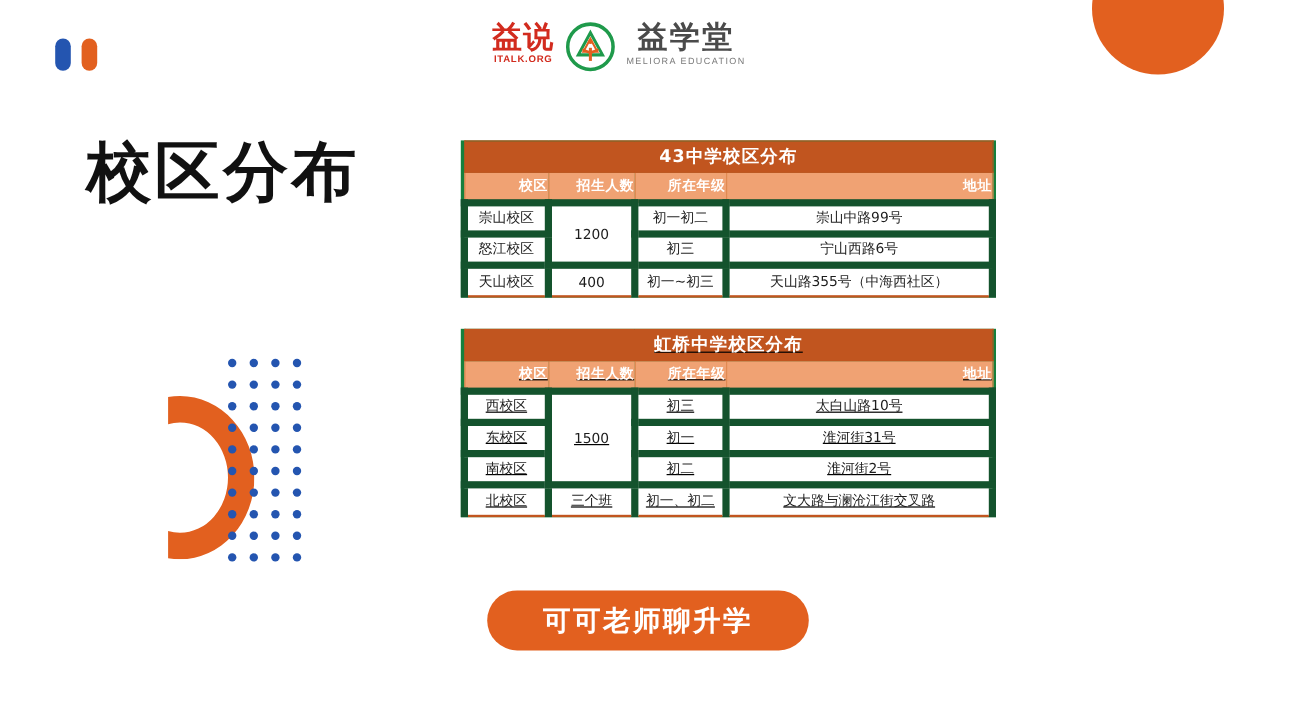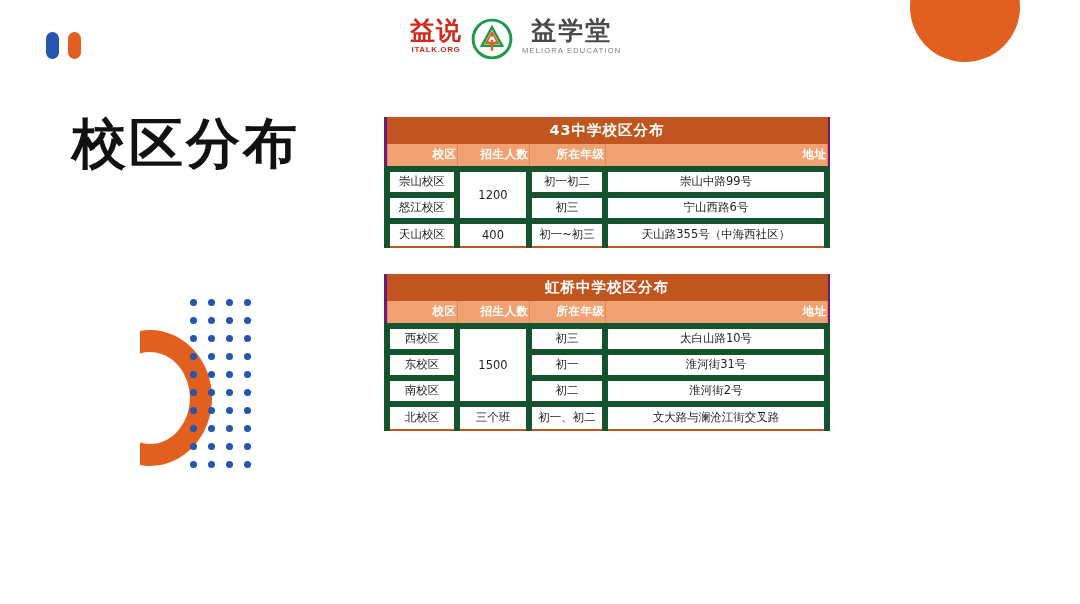--- a/index.html
+++ b/index.html
@@ -71,25 +71,25 @@
   .page-title {
     position:absolute; left:72px; top:110px;
     font-size:54px; font-weight:bold; color:#111;
     letter-spacing:3px; line-height:1.25;
     font-family:"DejaVu Sans","Liberation Sans",sans-serif;
   }
 
   
   .tbl-wrap { position:absolute; left:384px; width:440px; }
   .tbl-wrap.t1 { top:117px; }
-  .tbl-wrap.t2 { top:274px; }
+  .tbl-wrap.t2 { top:274px;text-decoration:underline; }
 
   table.campus {
     width:440px; border-collapse:collapse; table-layout:fixed;
-    background:#701a75;
+    background:#15803d;
     font-family:"DejaVu Sans","Liberation Sans",sans-serif;
   }
   table.campus col.c1 { width:70px; }
   table.campus col.c2 { width:72px; }
   table.campus col.c3 { width:76px; }
   table.campus col.c4 { width:222px; }
 
   table.campus .title-row th {
     background:#C1551F; color:#fff;
     font-size:14.5px; font-weight:bold; letter-spacing:1px;
@@ -274,14 +274,15 @@
           <tr class="thick">
             <td>北校区</td>
             <td>三个班</td>
             <td>初一、初二</td>
             <td>文大路与澜沧江街交叉路</td>
           </tr>
         </tbody>
     </table>
   </div>
 
+  <div class="cta">可可老师聊升学</div>
 
 </div>
 
 </body></html>

